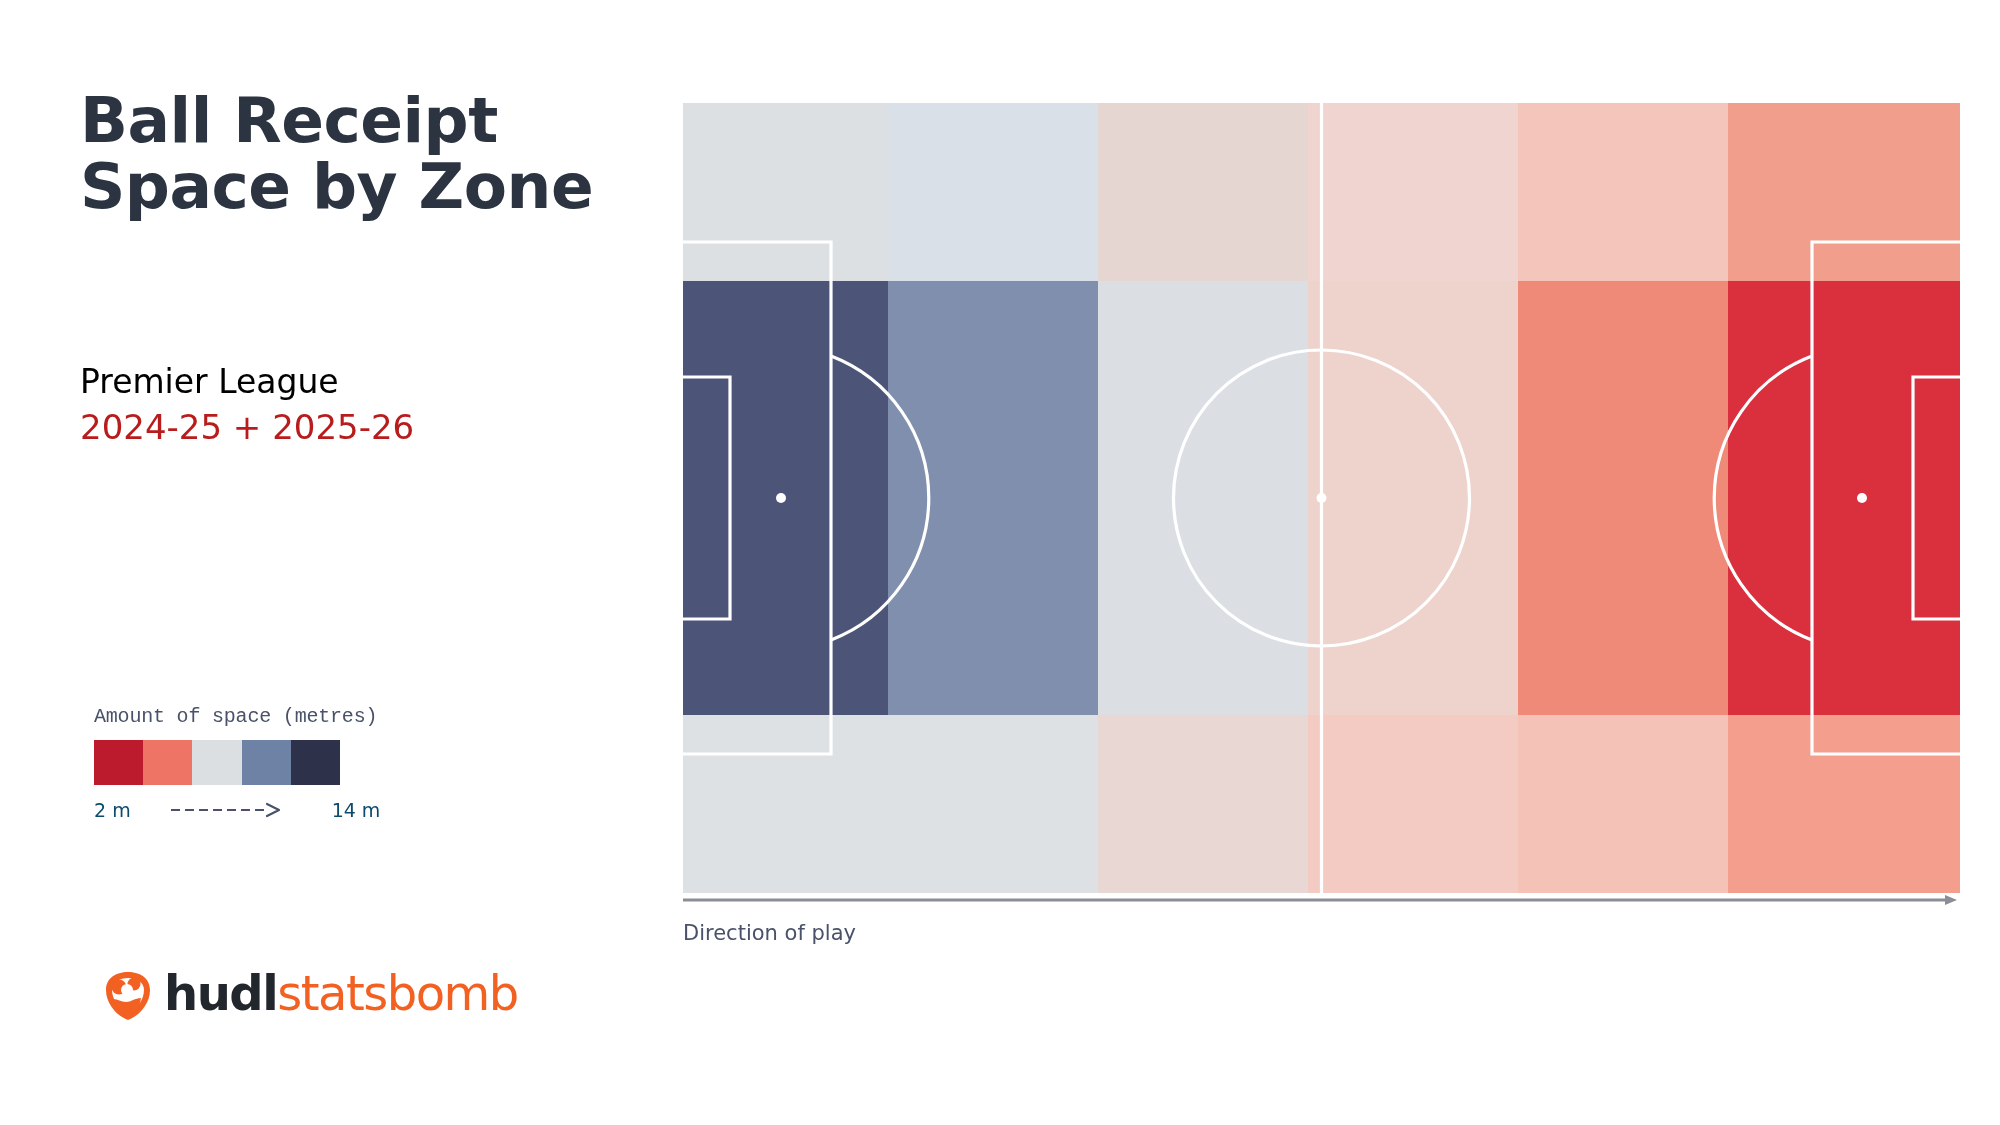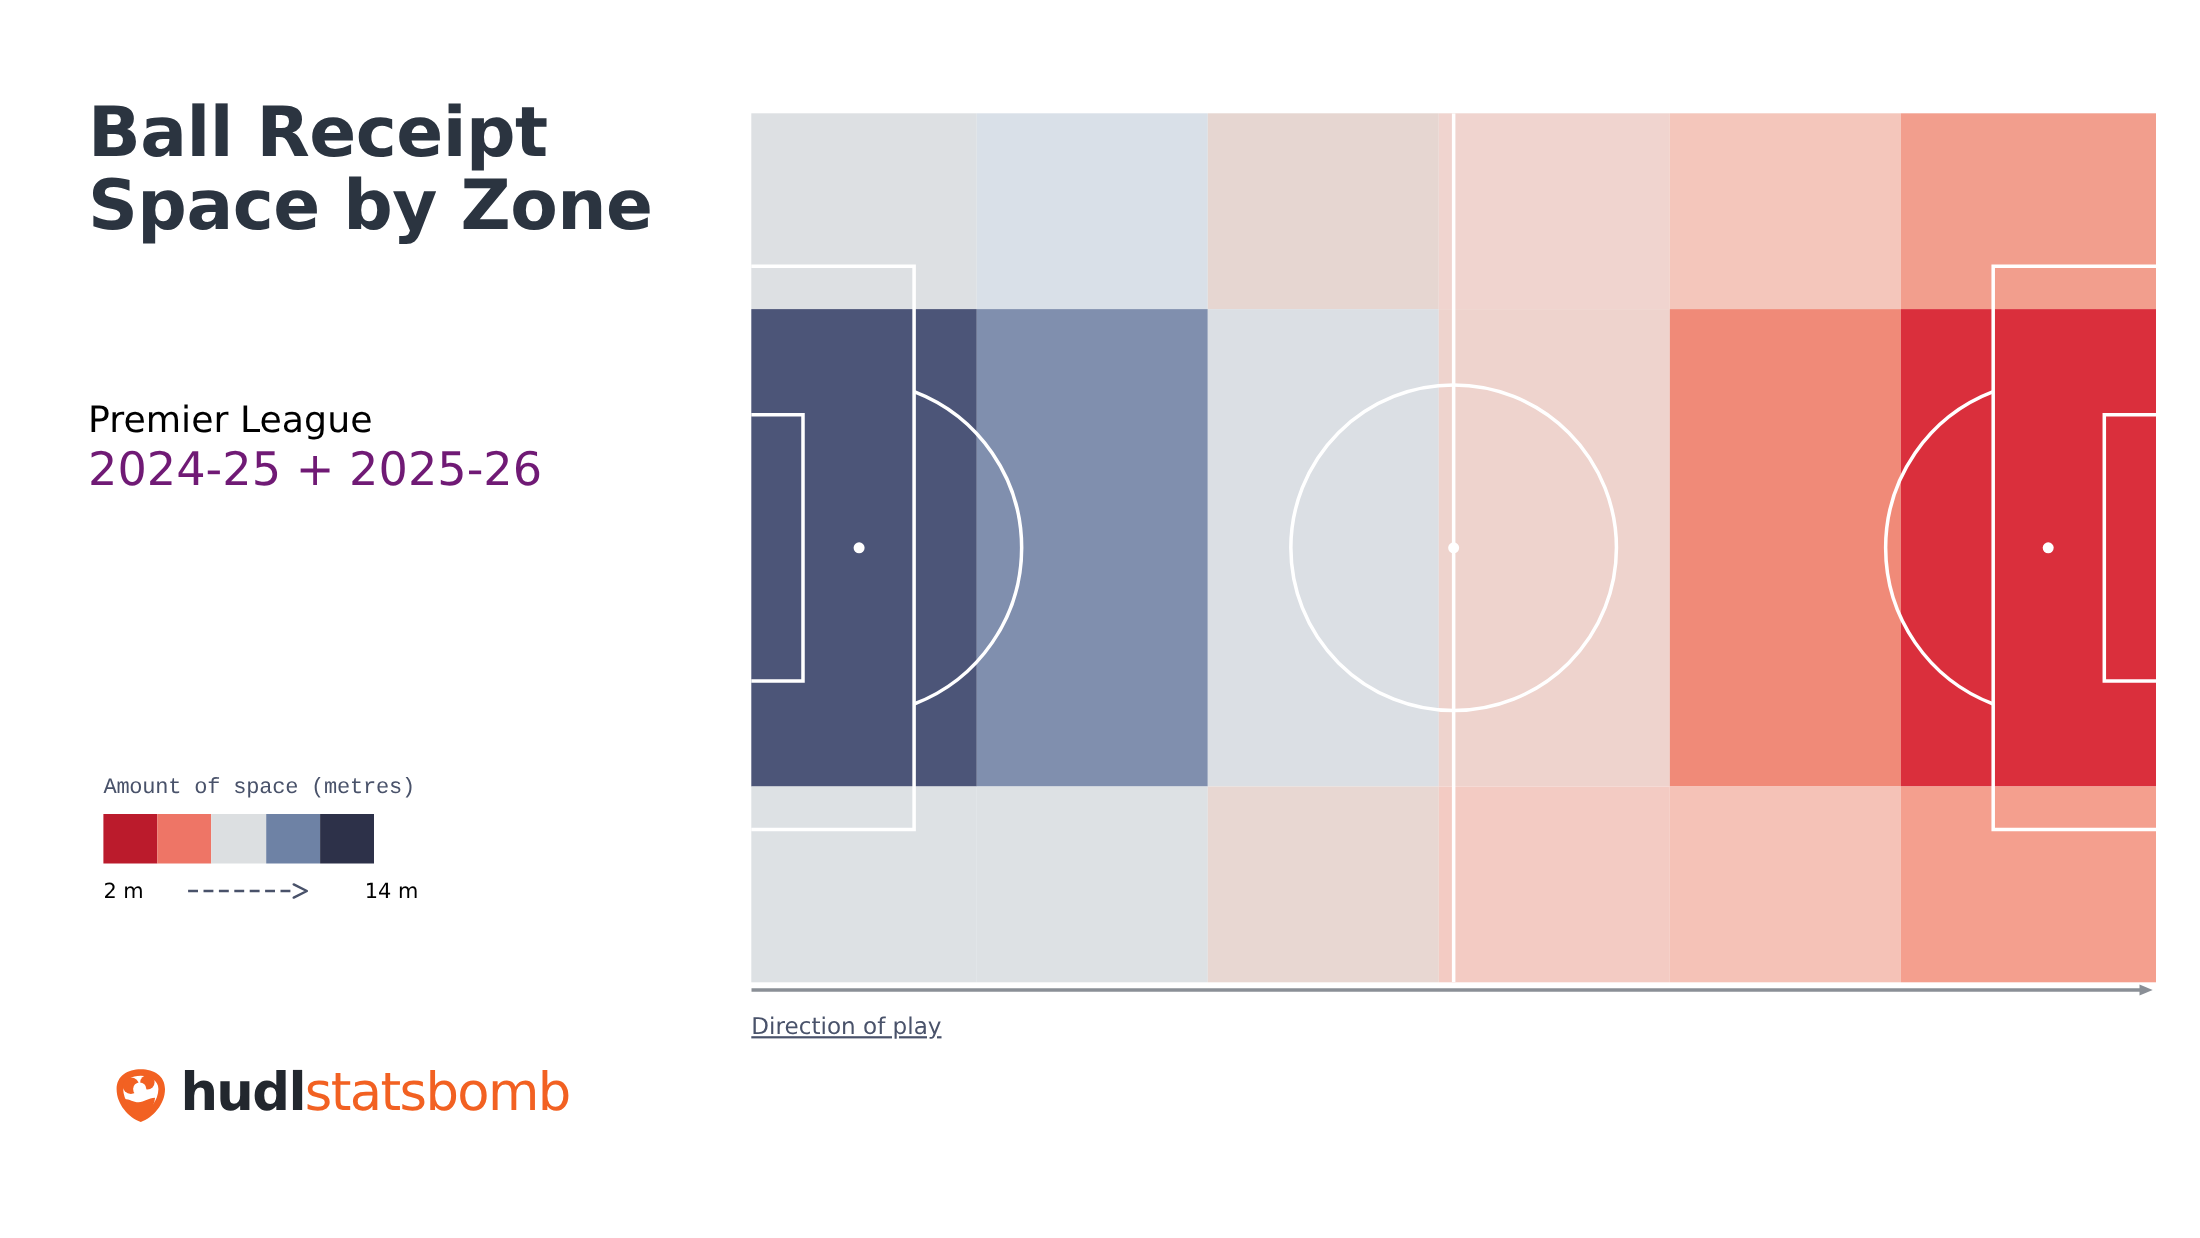--- a/index.html
+++ b/index.html
@@ -23,36 +23,36 @@
   #subject-label {
     font-size:38px; font-weight:bold; color:#0b9ae0;
     letter-spacing:-0.3px; line-height:46px;
     font-family:"Liberation Sans", sans-serif;
   }
   #competition-label {
     margin-top:8px; font-size:33px; font-weight:400; color:#000000;
     line-height:44px; font-family:"DejaVu Sans", sans-serif;
   }
   #season-label {
-    font-size:42px; font-weight:400; color:#701a75;
+    font-size:34px; font-weight:400; color:#b91c1c;
     line-height:46px; font-family:"DejaVu Sans", sans-serif;
   }
 
   
   #legend { position:absolute; left:94px; top:705px; width:300px; }
   #legend-title {
     font-size:20px; color:#49526a; letter-spacing:-0.2px;
     font-family:Liberation Mono, monospace; white-space:nowrap;
   }
   #legend-swatches { display:flex; margin-top:12px; width:246px; height:45px; }
   .legend-swatch { flex:1 1 0; height:45px; }
 
   #legend-scale {
     margin-top:14px; display:flex; align-items:center; width:250px;
-    font-size:19px; color:#000000; font-family:"DejaVu Sans", sans-serif;
+    font-size:19px; color:#0c4a6e; font-family:"DejaVu Sans", sans-serif;
     white-space:nowrap;
     gap:29px;
   }
   #legend-min { margin-right:10px; }
   #legend-arrow { flex:0 0 auto; display:flex; align-items:center; }
   #legend-max { margin-left:15px; }
 
   
   #logo { position:absolute; left:100px; top:968px; display:flex; align-items:flex-start; }
   #logo-mark { width:56px; height:56px; margin-right:8px; flex:0 0 auto; }
@@ -66,21 +66,21 @@
   #pitch-zones { position:absolute; inset:0; display:grid;
                  grid-template-columns: 205px 210px 210px 210px 210px 232px;
                  grid-template-rows: 178px 434px 178px; }
   .zone { width:100%; height:100%; }
   #pitch-lines { position:absolute; inset:0; pointer-events:none; }
 
   
   #direction-of-play { position:absolute; left:683px; top:893px; width:1277px; }
   #dop-arrow { display:block; }
   #dop-label { margin-top:14px; font-size:21px; color:#49526a;
-               font-family:"DejaVu Sans", sans-serif;text-decoration:underline; }
+               font-family:"DejaVu Sans", sans-serif; }
 </style>
 </head>
 <body>
 
 <div id="root">
 
   <div id="left-panel">
 
     <div id="page-title">Ball Receipt
 Space by Zone</div>

